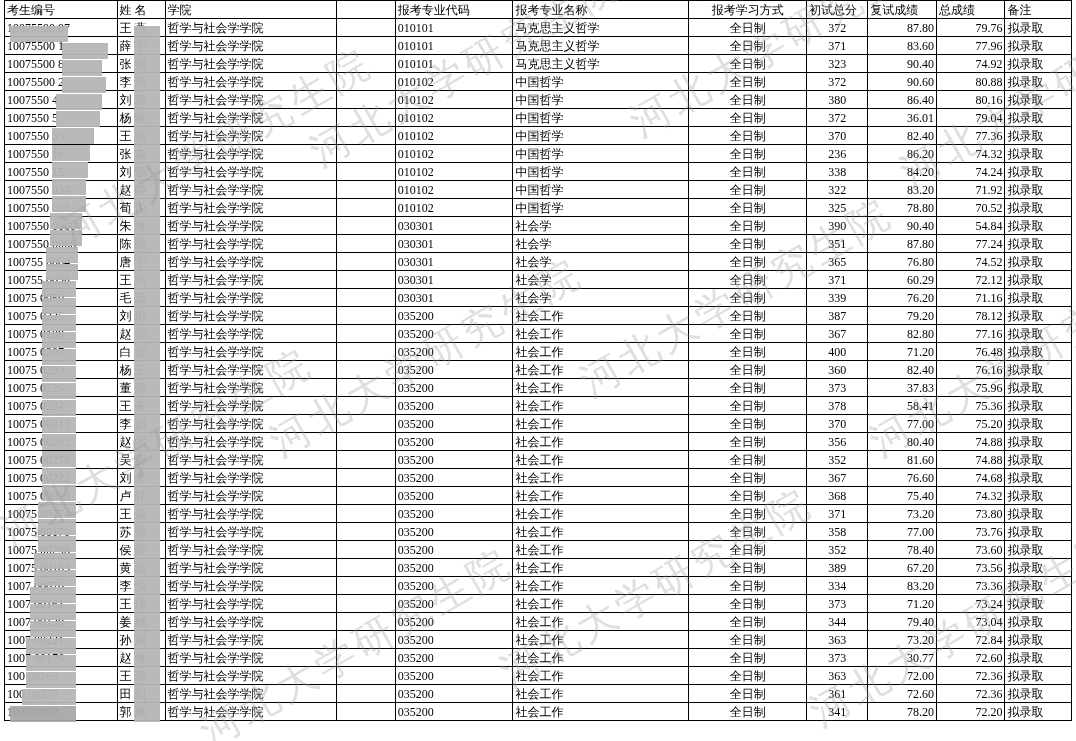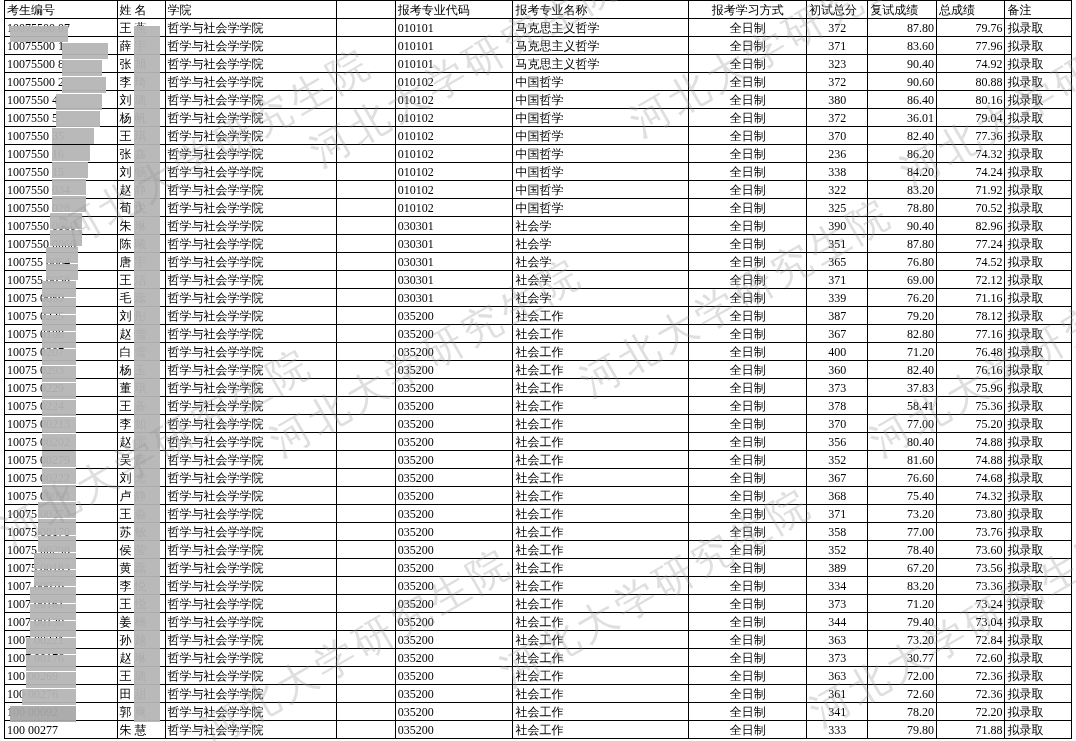--- a/index.html
+++ b/index.html
@@ -249,21 +249,21 @@
         <tr>
           <td class="c-id">1007550   0060</td>
           <td class="c-name">朱   琳</td>
           <td class="c-college">哲学与社会学学院</td>
           <td class="c-gap"></td>
           <td class="c-code">030301</td>
           <td class="c-major">社会学</td>
           <td class="c-mode">全日制</td>
           <td class="c-total">390</td>
           <td class="c-retest">90.40</td>
-          <td class="c-final">82.96</td>
+          <td class="c-final">54.84</td>
           <td class="c-remark">拟录取</td>
         </tr>
         <tr>
           <td class="c-id">1007550   0066</td>
           <td class="c-name">陈   曦</td>
           <td class="c-college">哲学与社会学学院</td>
           <td class="c-gap"></td>
           <td class="c-code">030301</td>
           <td class="c-major">社会学</td>
           <td class="c-mode">全日制</td>
@@ -287,21 +287,21 @@
         </tr>
         <tr>
           <td class="c-id">100755   0058</td>
           <td class="c-name">王   洁</td>
           <td class="c-college">哲学与社会学学院</td>
           <td class="c-gap"></td>
           <td class="c-code">030301</td>
           <td class="c-major">社会学</td>
           <td class="c-mode">全日制</td>
           <td class="c-total">371</td>
-          <td class="c-retest">69.00</td>
+          <td class="c-retest">60.29</td>
           <td class="c-final">72.12</td>
           <td class="c-remark">拟录取</td>
         </tr>
         <tr>
           <td class="c-id">10075    0059</td>
           <td class="c-name">毛   蕊</td>
           <td class="c-college">哲学与社会学学院</td>
           <td class="c-gap"></td>
           <td class="c-code">030301</td>
           <td class="c-major">社会学</td>
@@ -601,33 +601,20 @@
           <td class="c-id">100      00092</td>
           <td class="c-name">郭   爽</td>
           <td class="c-college">哲学与社会学学院</td>
           <td class="c-gap"></td>
           <td class="c-code">035200</td>
           <td class="c-major">社会工作</td>
           <td class="c-mode">全日制</td>
           <td class="c-total">341</td>
           <td class="c-retest">78.20</td>
           <td class="c-final">72.20</td>
-          <td class="c-remark">拟录取</td>
-        </tr>
-        <tr>
-          <td class="c-id">100      00277</td>
-          <td class="c-name">朱   慧</td>
-          <td class="c-college">哲学与社会学学院</td>
-          <td class="c-gap"></td>
-          <td class="c-code">035200</td>
-          <td class="c-major">社会工作</td>
-          <td class="c-mode">全日制</td>
-          <td class="c-total">333</td>
-          <td class="c-retest">79.80</td>
-          <td class="c-final">71.88</td>
           <td class="c-remark">拟录取</td>
         </tr>
       </tbody>
   </table>
 
   <div class="redact" style="left:6px;  top:26px;  width:58px;  height:16px;"></div>
   <div class="redact" style="left:58px; top:43px;  width:46px;  height:16px;"></div>
   <div class="redact" style="left:58px; top:60px;  width:40px;  height:16px;"></div>
   <div class="redact" style="left:58px; top:77px;  width:44px;  height:16px;"></div>
   <div class="redact" style="left:52px; top:94px;  width:46px;  height:16px;"></div>

